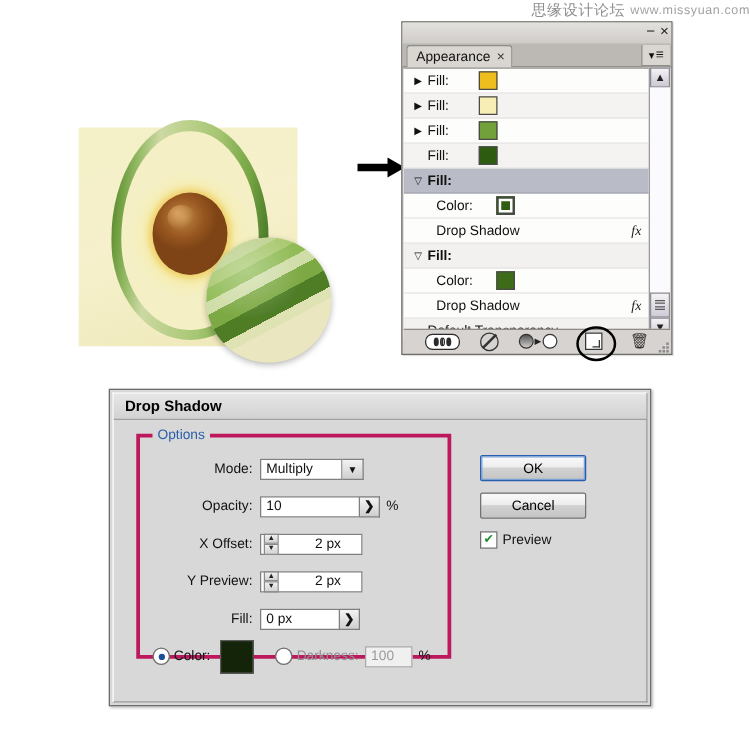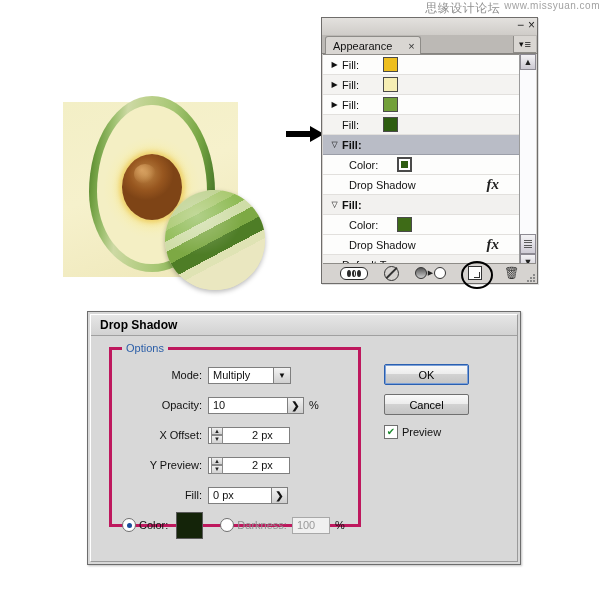--- a/index.html
+++ b/index.html
@@ -10,21 +10,21 @@
     -webkit-font-smoothing:none;
     position:relative;
     overflow:hidden;
   }
   .stage{position:absolute;left:0;top:0;width:600px;height:600px;}
 
   
   #watermark{
     position:absolute;left:396px;top:0px;width:204px;height:16px;
     font-size:11px;color:#9a9a9a;letter-spacing:.5px;
-    display:flex;justify-content:flex-end;
+    display:flex;align-items:center;justify-content:flex-end;
     white-space:nowrap;
   }
   #watermark .wm-cn{font-size:12px;color:#8f8f8f;margin-right:4px;}
   #watermark .wm-en{font-size:10px;color:#a2a2a2;}
 
   
   #artwork{position:absolute;left:63px;top:102px;width:175px;height:175px;}
   #art-bg{
     position:absolute;left:0;top:0;width:175px;height:175px;
     background:linear-gradient(160deg,#f3efc6 0%,#f6f1cc 45%,#eee7b8 100%);
@@ -120,21 +120,21 @@
     position:absolute;left:0;top:17px;right:0;height:18px;
     background:#bcb9b5;
     border-bottom:1px solid #85837f;
   }
   #tab-appearance{
     position:absolute;left:3px;top:1px;height:17px;
     background:#d9d6d2;
     border:1px solid #8e8c88;border-bottom:none;
     border-radius:3px 3px 0 0;
     padding:0 5px 0 7px;
-    display:flex;align-items:center;gap:16px;
+    display:flex;align-items:center;gap:5px;
     font-size:11px;color:#111;
   }
   #tab-appearance .close-x{font-size:11px;color:#333;}
   #panel-menu{
     position:absolute;right:1px;top:1px;width:22px;height:16px;
     background:#d9d6d2;border:1px solid #8e8c88;border-right:none;border-top:none;
     display:flex;align-items:center;justify-content:center;gap:1px;
     font-size:9px;color:#111;
   }
   #panel-menu .bars{display:inline-block;line-height:7px;font-size:11px;}
@@ -164,21 +164,21 @@
   .row-label{font-size:11px;color:#111;white-space:nowrap;}
   .row-label.bold{font-weight:bold;}
   .swatch{
     width:13px;height:13px;border:1px solid #4a4a4a;flex:0 0 auto;
   }
   .swatch.selected-sw{outline:2px solid #ffffff;outline-offset:-4px;box-shadow:0 0 0 1px #4a4a4a inset;}
   .sw-slot{position:absolute;left:60px;display:flex;align-items:center;}
   .sub-row{padding-left:26px;}
   .sub-row .sub-label{font-size:11px;color:#111;min-width:36px;}
   .fx{
-    position:absolute;right:20px;font-style:italic;font-weight:bold;font-size:15px;color:#222;
+    position:absolute;right:6px;font-style:italic;font-weight:normal;font-size:11px;color:#222;
     font-family:"Liberation Serif", serif;
   }
   .row.plain{background:#f2f1ef;}
 
   
   #panel-scrollbar{
     position:absolute;right:1px;top:36px;width:16px;height:216px;
     background:#eceaf0;border-left:1px solid #9a9a9a;
   }
   .sb-btn{

